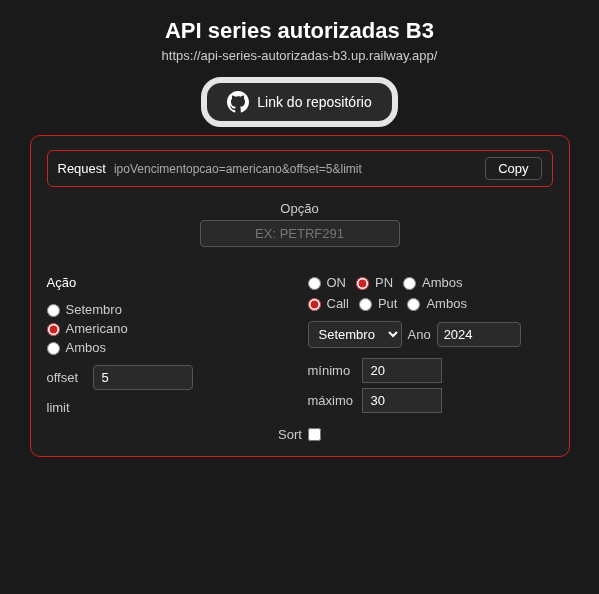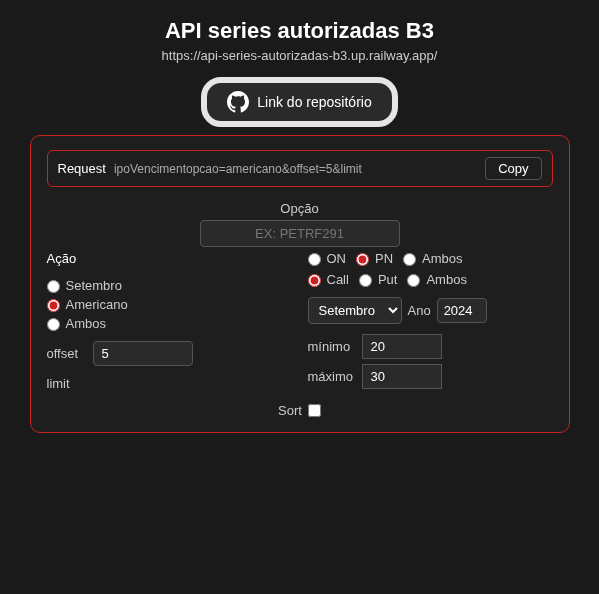--- a/index.html
+++ b/index.html
@@ -91,21 +91,21 @@
       padding: 3px 12px;
       border-radius: 4px;
       font-size: 13px;
       cursor: pointer;
     }
 
     .opcao-section {
       display: flex;
       flex-direction: column;
       align-items: center;
-      margin-bottom: 4px;
+      margin-bottom: 28px;
       justify-content: space-between;
     }
 
     .opcao-label {
       font-size: 13px;
       color: #cccccc;
       margin-bottom: 4px;
     }
 
     .opcao-input {
@@ -220,21 +220,21 @@
       background: #2a2a2a;
       border: 1px solid #555;
       border-radius: 4px;
       color: #ffffff;
       padding: 4px 6px;
       font-size: 13px;
       cursor: pointer;
     }
 
     .ano-input {
-      width: 50px;
+      width: 84px;
       background: #2a2a2a;
       border: 1px solid #555;
       border-radius: 4px;
       color: #ffffff;
       padding: 4px 6px;
       font-size: 13px;
     }
 
     .min-max-group {
       display: flex;

